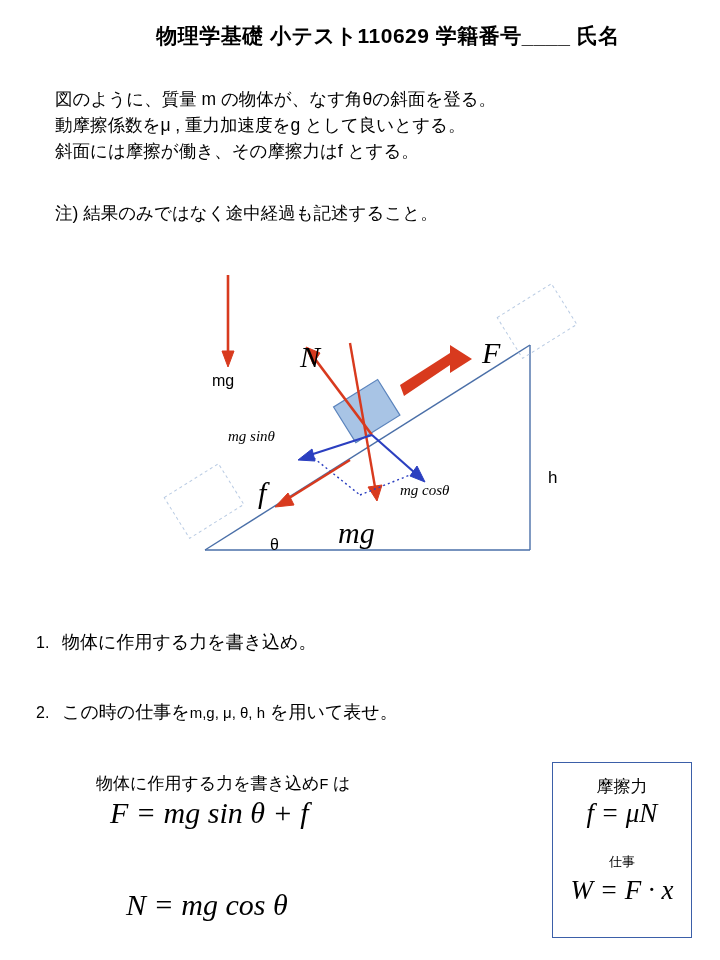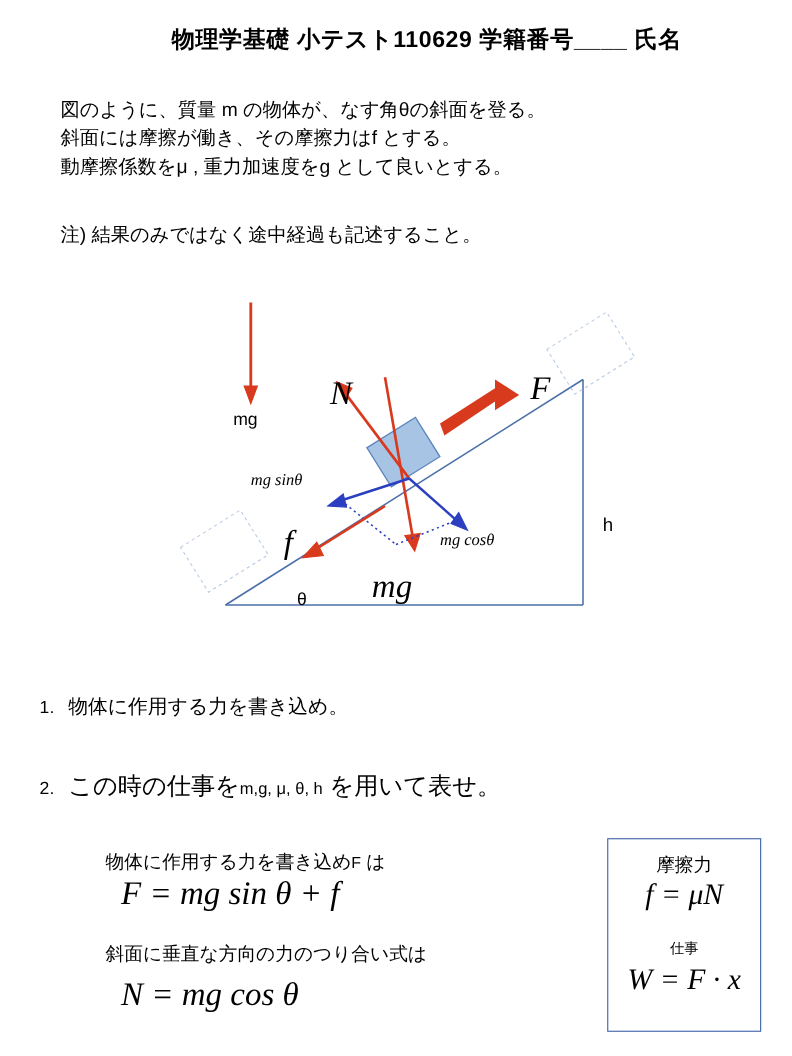--- a/index.html
+++ b/index.html
@@ -63,21 +63,21 @@
   }
   .q1 .qnum { display: inline-block; width: 26px; }
   .q1 .qtext { font-size: 18px; }
   .q2 {
     position: absolute;
     top: 700px;
     left: 36px;
     font-size: 16px;
   }
   .q2 .qnum { display: inline-block; width: 26px; }
-  .q2 .qtext { font-size: 22px; }
+  .q2 .qtext { font-size: 18px; }
   .q2 .small { font-size: 15px; }
   .sub1 {
     position: absolute;
     top: 772px;
     left: 96px;
     font-size: 17px;
   }
   .sub1 .small { font-size: 14.5px; }
   .eq1 {
     position: absolute;
@@ -89,21 +89,21 @@
   }
   .sub2 {
     position: absolute;
     top: 856px;
     left: 96px;
     font-size: 17px;
   }
   .eq2 {
     position: absolute;
     top: 888px;
-    left: 110px;
+    left: 126px;
     font-family: "Liberation Serif", serif;
     font-style: italic;
     font-size: 30px;
   }
   .hintbox {
     position: absolute;
     top: 762px;
     left: 552px;
     width: 140px;
     height: 176px;
@@ -134,22 +134,22 @@
 </style>
 </head>
 <body>
 
 <div class="page">
 
   <div class="title">物理学基礎 小テスト110629 学籍番号____ 氏名</div>
 
   <div class="intro">
     <div>図のように、質量 m の物体が、なす角θの斜面を登る。</div>
+    <div>動摩擦係数をμ , 重力加速度をg として良いとする。</div>
     <div>斜面には摩擦が働き、その摩擦力はf とする。</div>
-    <div>動摩擦係数をμ , 重力加速度をg として良いとする。</div>
   </div>
 
   <div class="note">注) 結果のみではなく途中経過も記述すること。</div>
 
   <div class="figure">
     <svg width="520" height="330" viewBox="0 0 520 330">
 
       <g>
         <line x1="95" y1="295" x2="420" y2="295" stroke="#4a6fa8" stroke-width="1.4"></line>
         <line x1="420" y1="295" x2="420" y2="90" stroke="#4a6fa8" stroke-width="1.4"></line>
@@ -221,21 +221,20 @@
   <div class="q2">
     <span class="qnum">2.</span><span class="qtext">この時の仕事を</span><span class="small">m,g, μ, θ, h</span><span class="qtext"> を用いて表せ。</span>
   </div>
 
   <div class="sub1">
     <span>物体に作用する力を書き込め</span><span class="small">F</span><span> は</span>
   </div>
 
   <div class="eq1">F = mg sin θ + f</div>
 
-  <div class="sub2">斜面に垂直な方向の力のつり合い式は</div>
 
   <div class="eq2">N = mg cos θ</div>
 
   <div class="hintbox">
     <div class="hl">摩擦力</div>
     <div class="hf">f = μN</div>
     <div class="hl2">仕事</div>
     <div class="hf2">W = F · x</div>
   </div>
 

